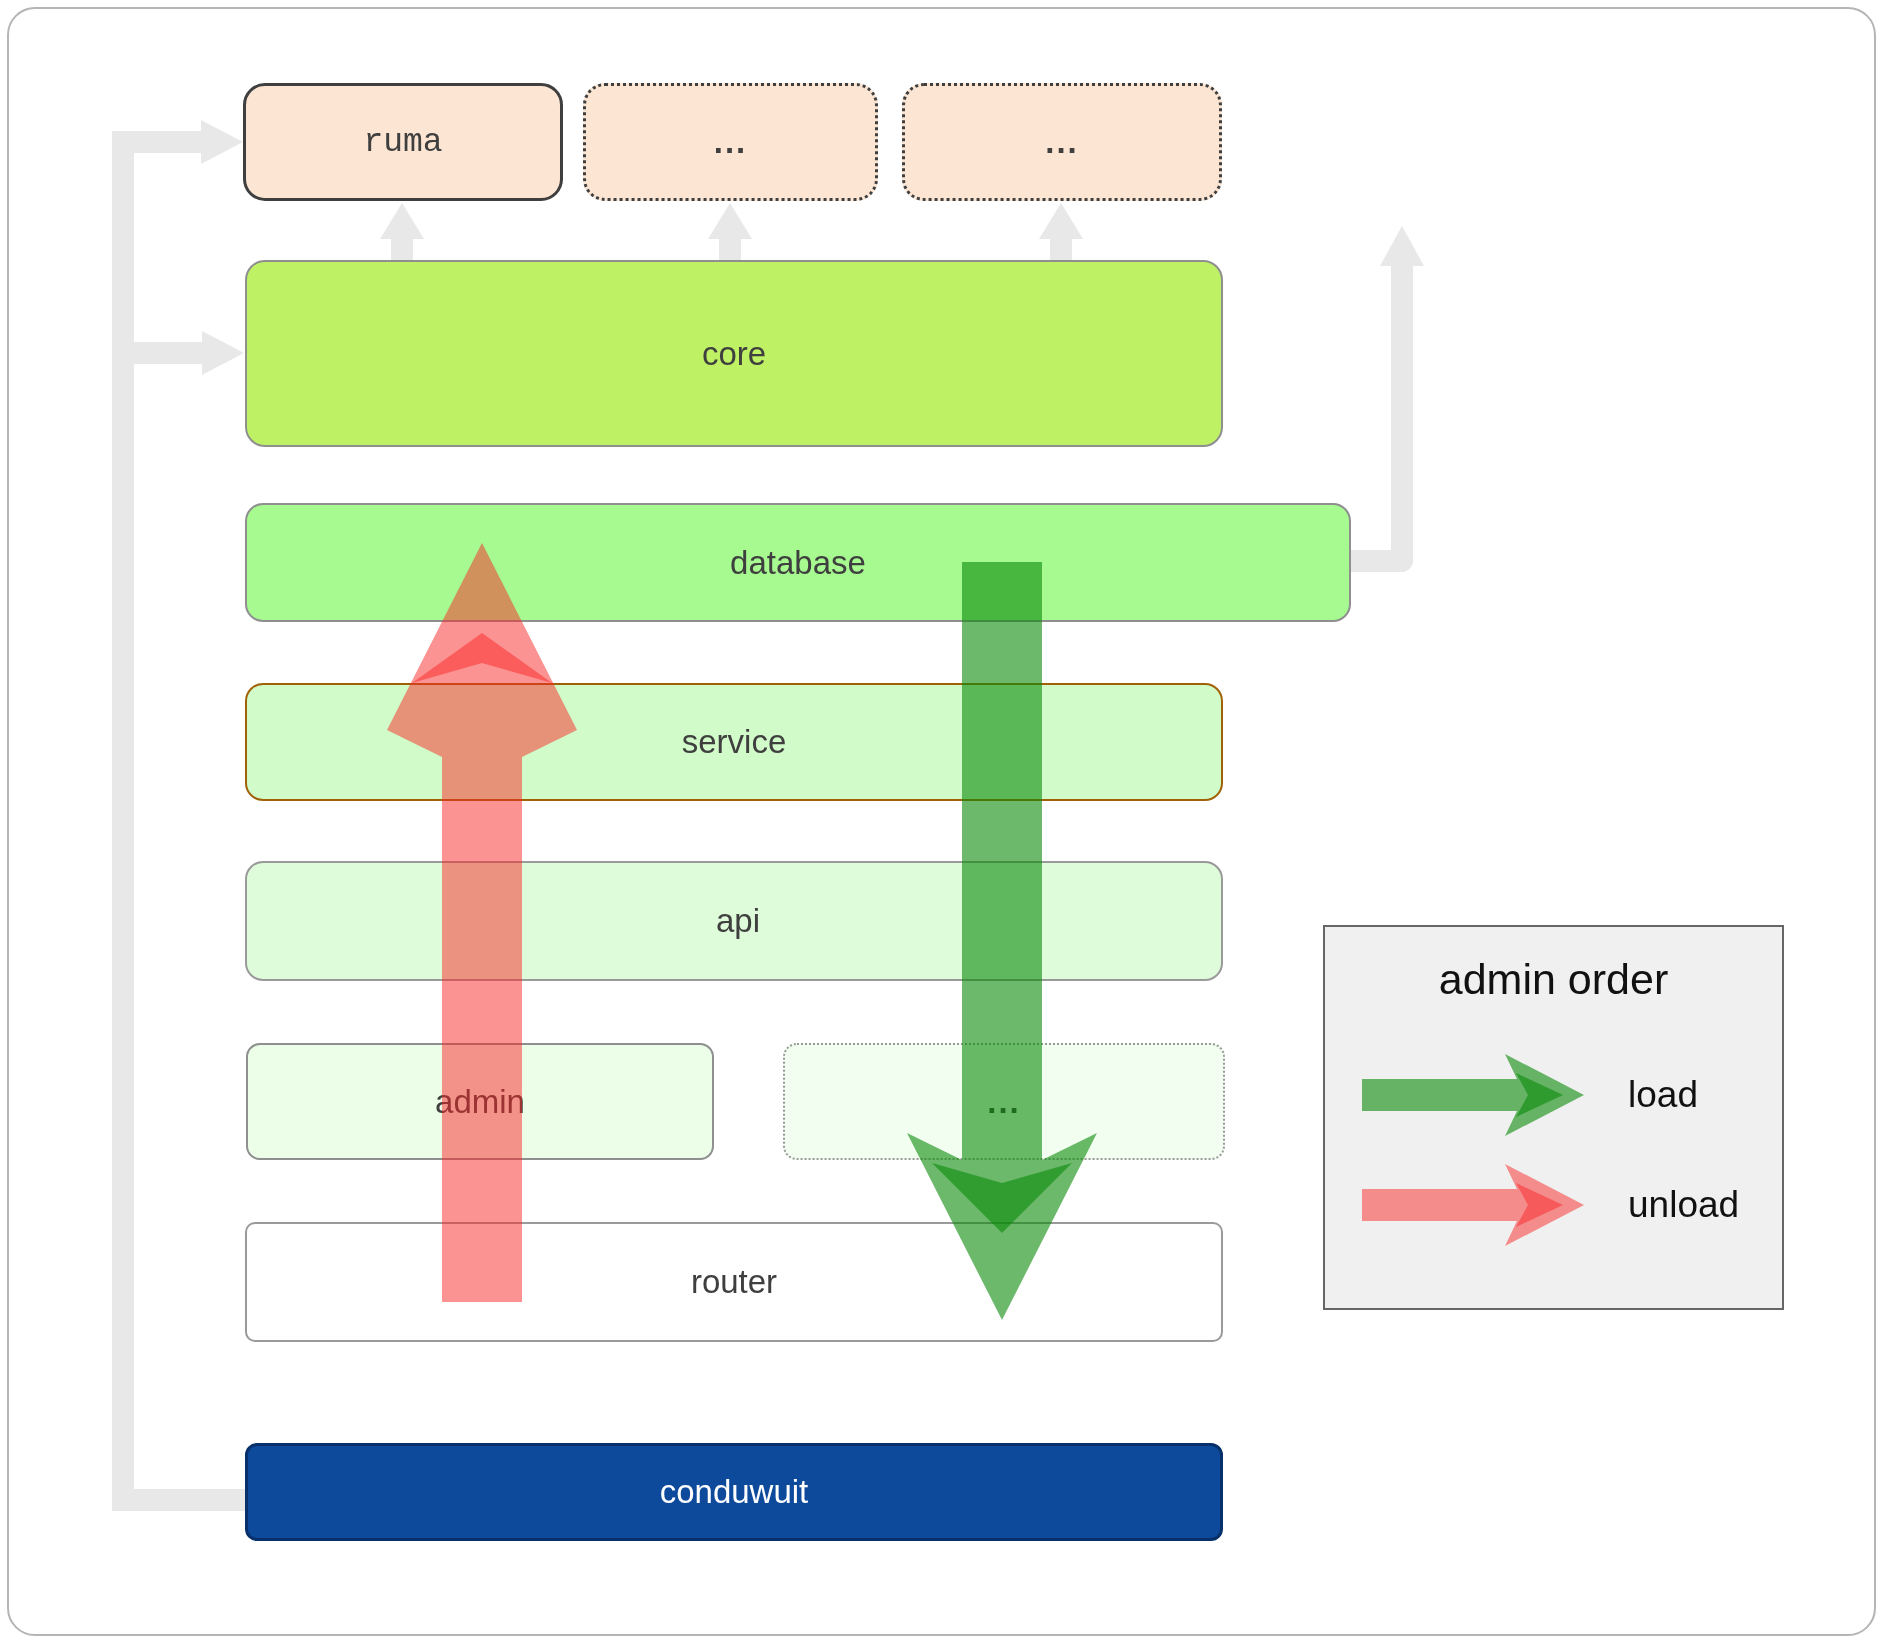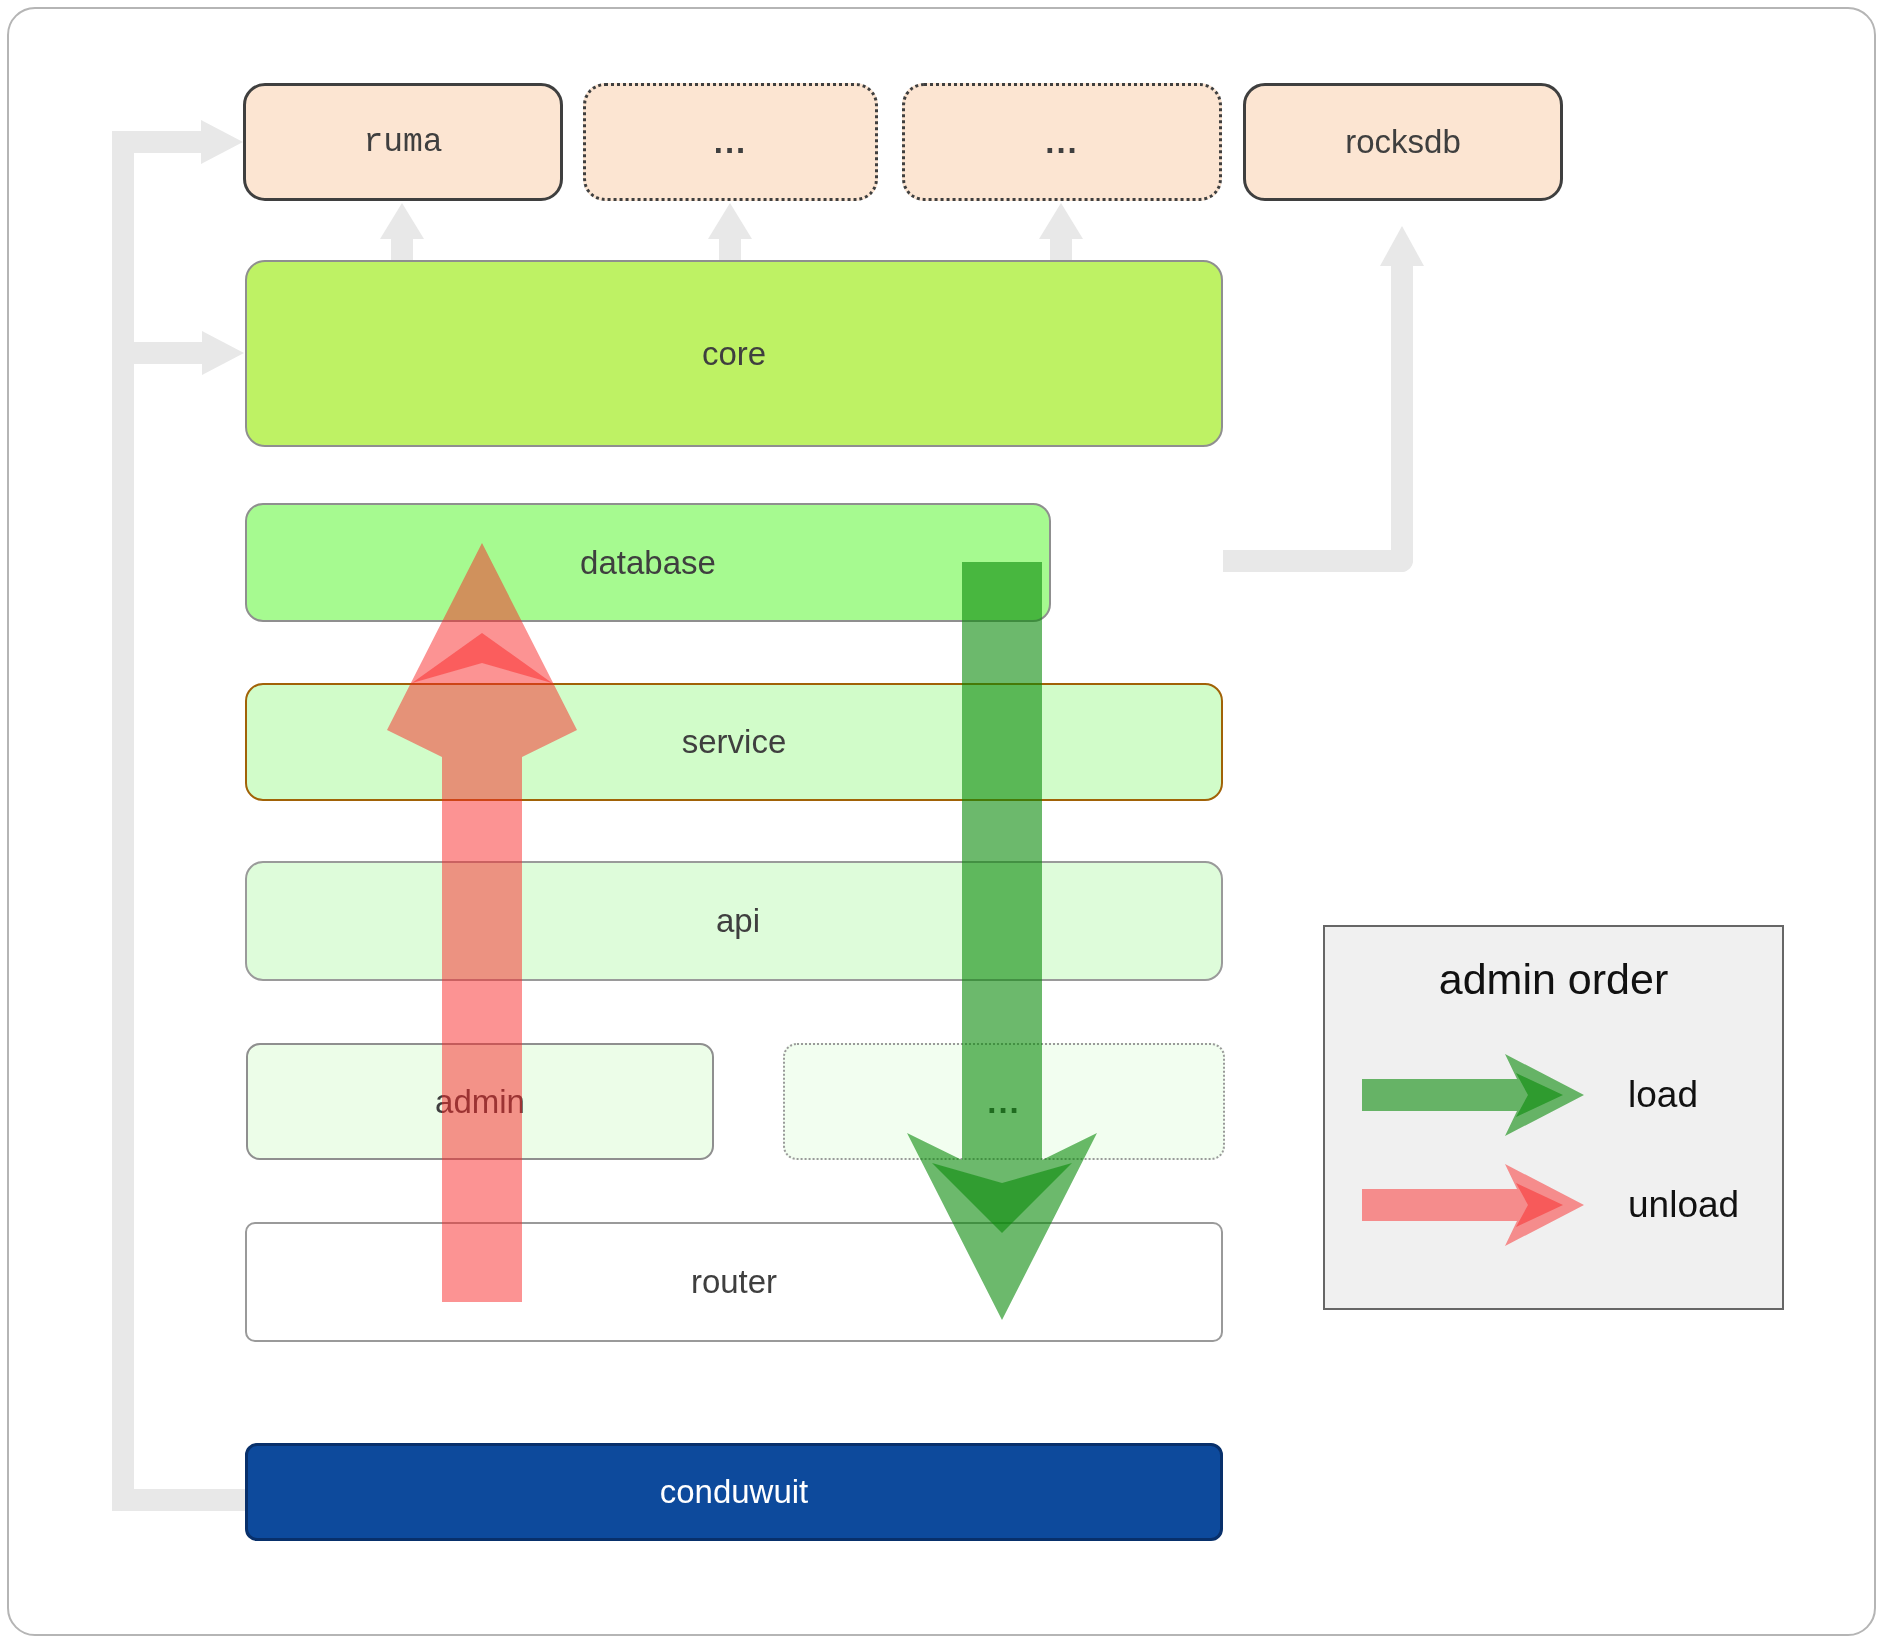--- a/index.html
+++ b/index.html
@@ -15,21 +15,21 @@
     position:absolute;display:flex;align-items:center;justify-content:center;
     font-size:33px;color:#3f3f3f;box-sizing:border-box;
   }
   .peach{background:#fce5d2;border:3px solid #3f3f3f;border-radius:22px;}
   .peach.dotted{border:3px dotted #3f3f3f;}
   .b-ruma{left:243px;top:83px;width:320px;height:118px;font-family:Liberation Mono, monospace;}
   .b-dots1{left:583px;top:83px;width:295px;height:118px;}
   .b-dots2{left:902px;top:83px;width:320px;height:118px;}
   .b-rocksdb{left:1243px;top:83px;width:320px;height:118px;}
   .b-core{left:245px;top:260px;width:978px;height:187px;background:#bef264;border:2.5px solid #8f8f8f;border-radius:20px;}
-  .b-database{left:245px;top:503px;width:806px;height:119px;background:#a6fa90;border:2.5px solid #8f8f8f;border-radius:18px;}
+  .b-database{left:245px;top:503px;width:1106px;height:119px;background:#a6fa90;border:2.5px solid #8f8f8f;border-radius:18px;}
   .b-service{left:245px;top:683px;width:978px;height:118px;background:#d1fcc9;border:2px solid #a16207;border-radius:18px;}
   .b-api{left:245px;top:861px;width:978px;height:120px;background:#defcda;border:2px solid #9a9a9a;border-radius:18px;padding-left:8px;}
   .b-admin{left:246px;top:1043px;width:468px;height:117px;background:#ecfde8;border:2px solid #8f8f8f;border-radius:14px;}
   .b-dotsA{left:783px;top:1043px;width:442px;height:117px;background:#f2fef0;border:2px dotted #9a9a9a;border-radius:14px;}
   .b-router{left:245px;top:1222px;width:978px;height:120px;background:#ffffff;border:2px solid #9a9a9a;border-radius:10px;}
   .b-conduwuit{left:245px;top:1443px;width:978px;height:98px;background:#0d4a9c;border:3px solid #08306b;border-radius:12px;color:#ffffff;}
   .dotslabel{font-weight:700;letter-spacing:2px;}
 
   
   .gseg{position:absolute;background:#e8e8e8;}
@@ -102,23 +102,20 @@
 
   <div class="box peach b-ruma">
     <span>ruma</span>
   </div>
   <div class="box peach dotted b-dots1">
     <span class="dotslabel">...</span>
   </div>
   <div class="box peach dotted b-dots2">
     <span class="dotslabel">...</span>
   </div>
-  <div class="box peach b-rocksdb">
-    <span>rocksdb</span>
-  </div>
 
   <div class="box b-core">
     <span>core</span>
   </div>
   <div class="box b-database">
     <span>database</span>
   </div>
   <div class="box b-service">
     <span>service</span>
   </div>

